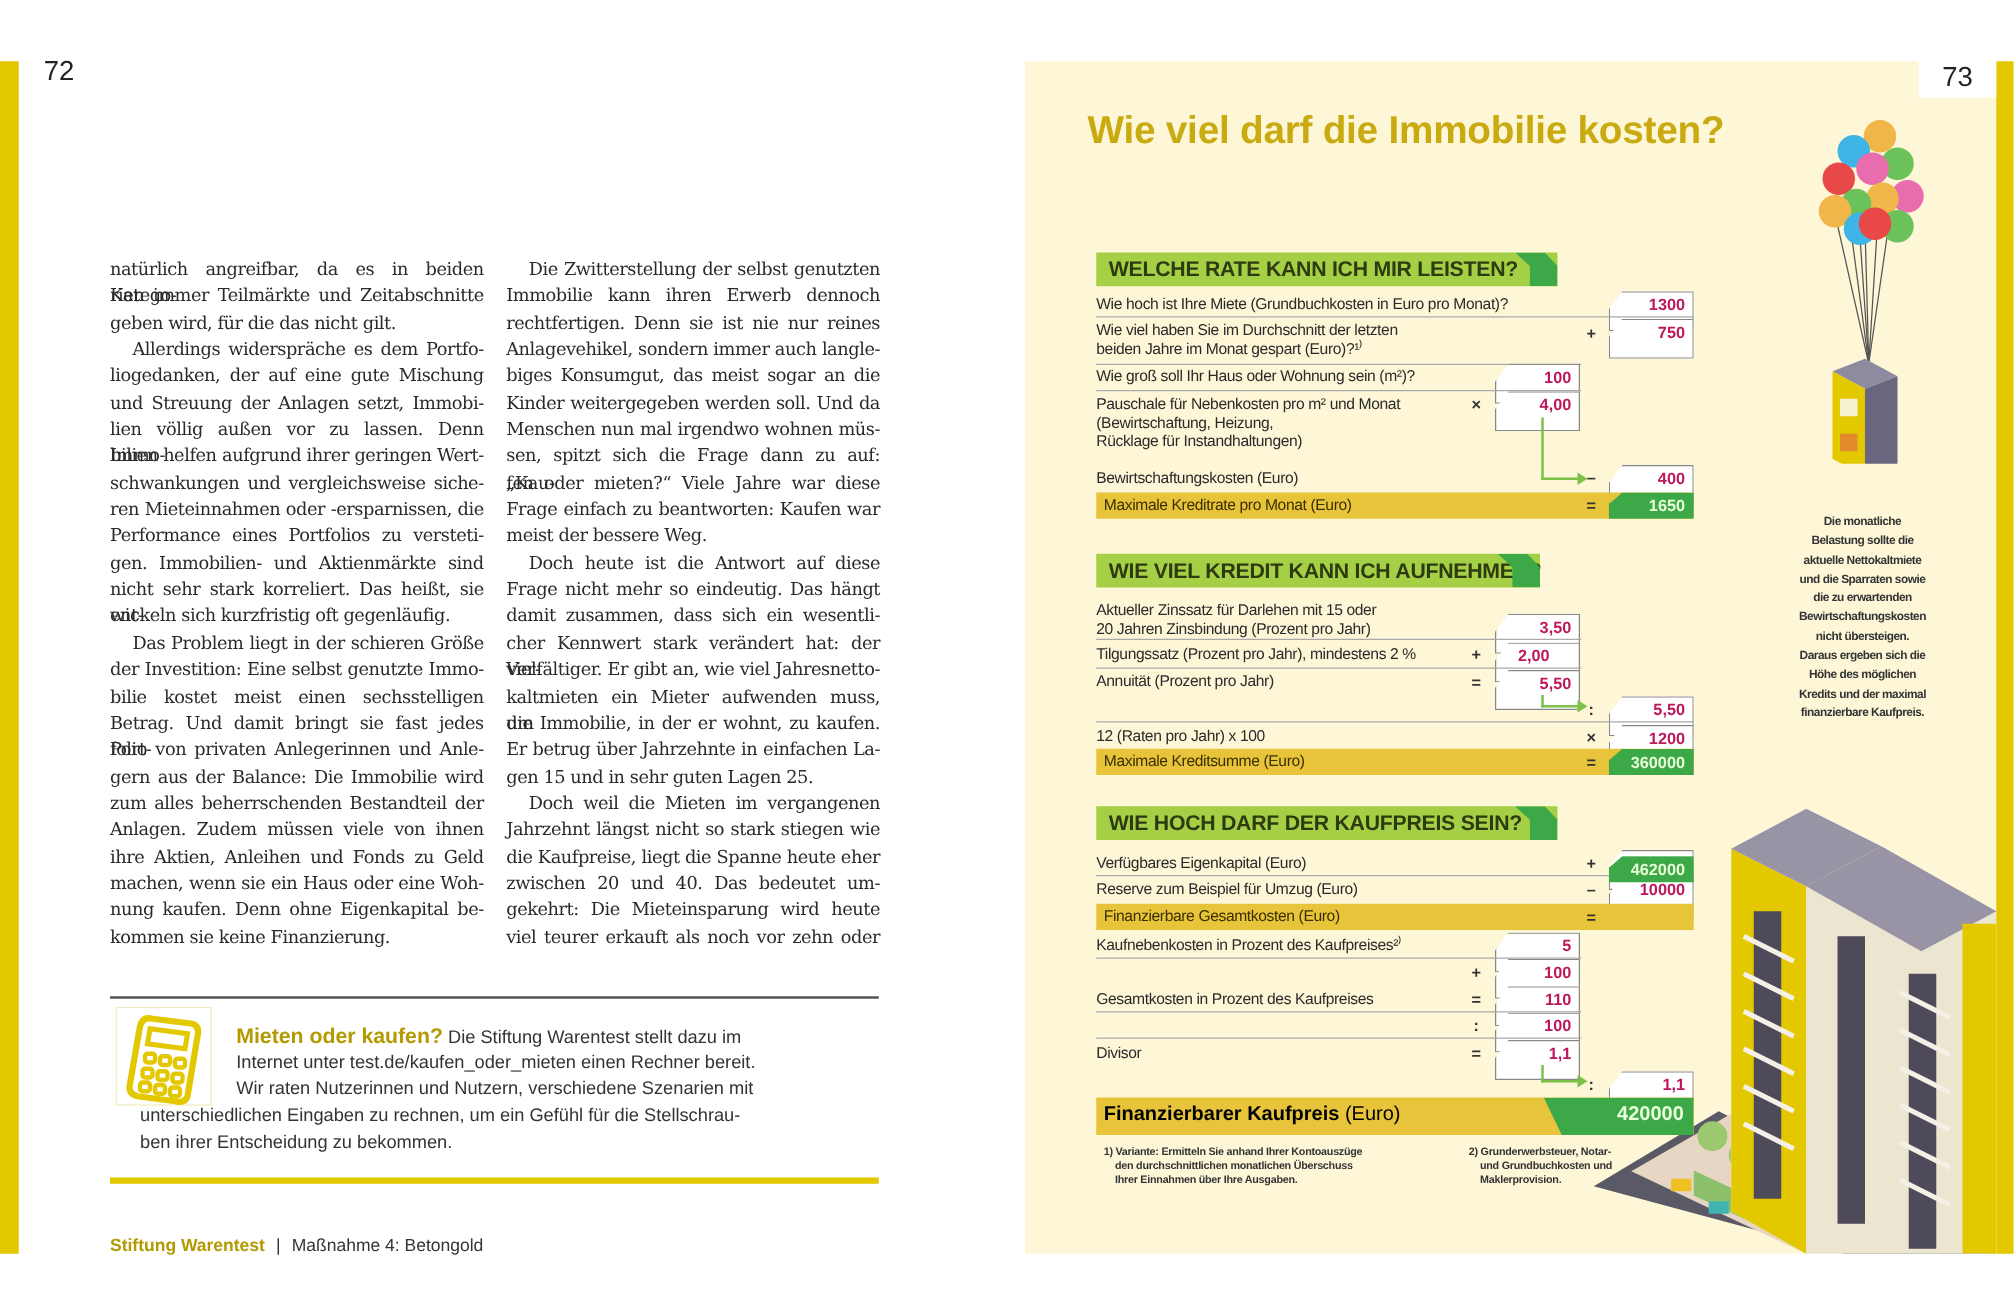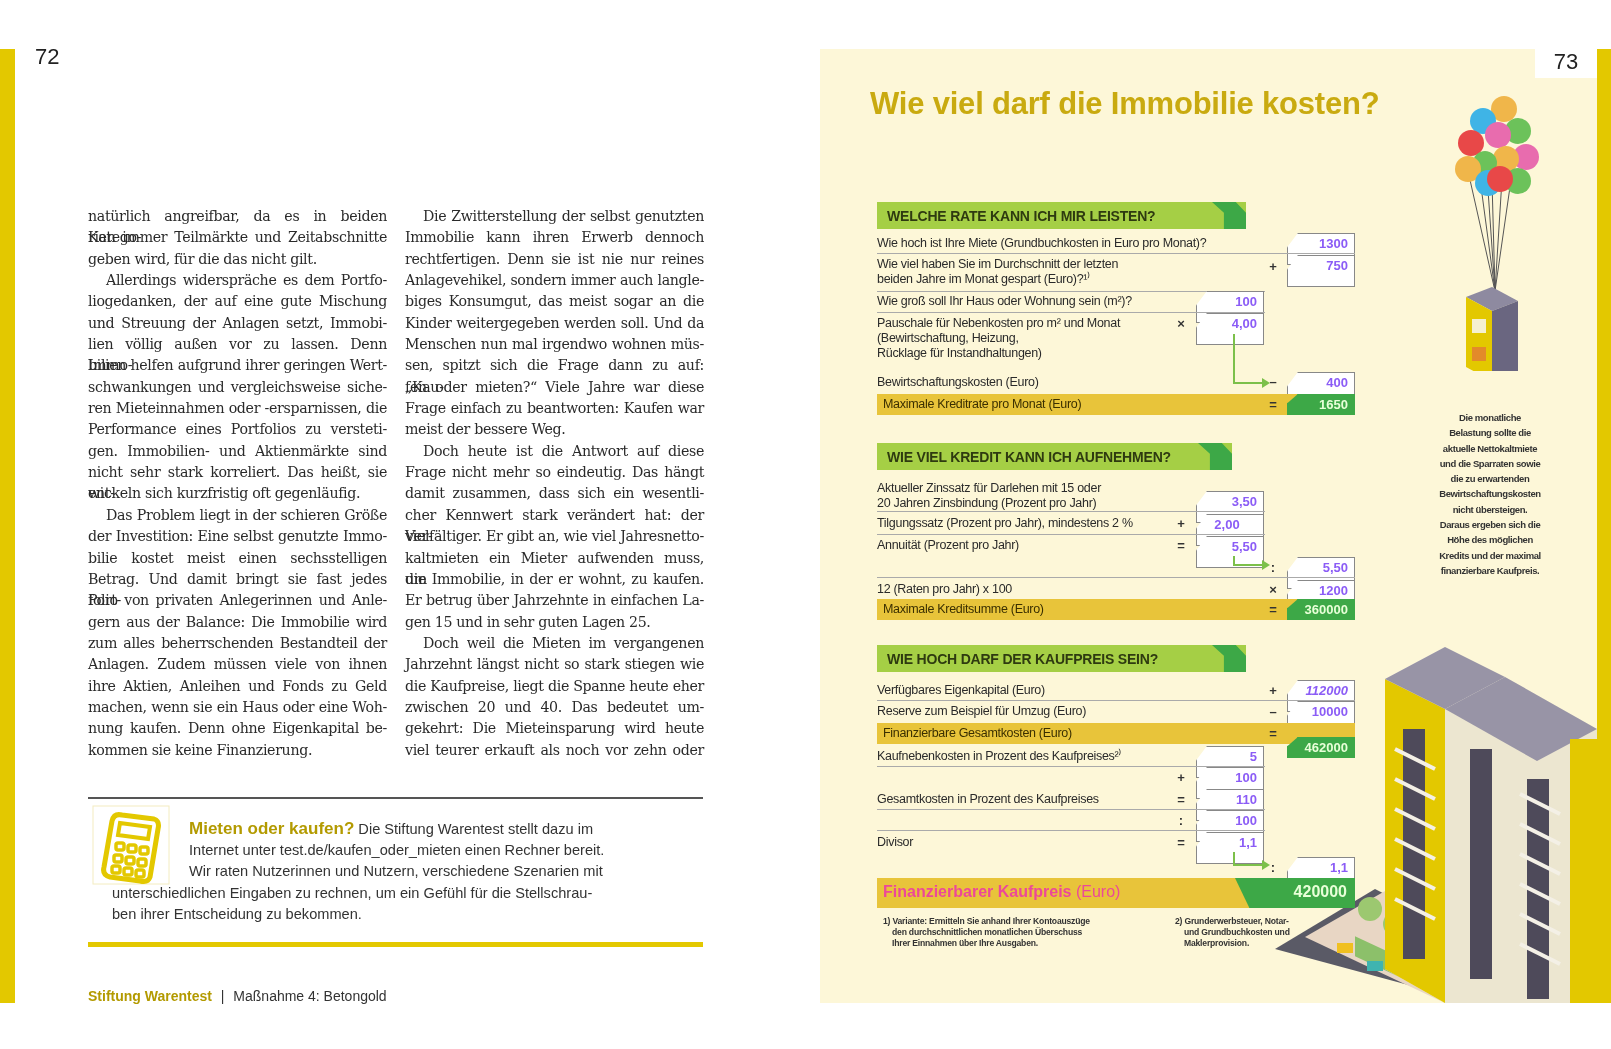--- a/index.html
+++ b/index.html
@@ -16,35 +16,35 @@
   .tip-line{position:absolute;font-family:"Liberation Sans",sans-serif;font-size:14.6px;line-height:21.5px;color:#333;white-space:nowrap;}
   .tip-head{color:#b39a00;font-weight:bold;font-size:17px;}
   .yrule{position:absolute;left:88px;top:942px;width:615px;height:5px;background:#e3c800;}
   .footer{position:absolute;left:88px;top:988px;font-size:14px;color:#333;white-space:nowrap;}
   .footer .brand{color:#b39a00;font-weight:bold;}
   
   .panel{position:absolute;left:820px;top:49px;width:777px;height:954px;background:#fdf7d8;overflow:hidden;}
   .p73{position:absolute;left:1535px;top:46px;width:62px;height:32px;background:#fff;text-align:center;line-height:32px;}
   .ititle{position:absolute;left:870px;top:86px;font-size:31px;font-weight:bold;color:#c9aa10;white-space:nowrap;letter-spacing:-0.2px;}
   .isub{position:absolute;left:875px;top:134px;font-size:16.5px;line-height:23px;color:#333;white-space:nowrap;}
-  .sec-head{position:absolute;height:27px;background:#a5cf45;color:#2e3a10;font-weight:bold;font-size:14px;line-height:28px;padding-left:10px;box-sizing:border-box;letter-spacing:-0.2px;white-space:nowrap;}
+  .sec-head{position:absolute;height:27px;background:#a5cf45;color:#2e3a10;font-weight:bold;font-size:17px;line-height:28px;padding-left:10px;box-sizing:border-box;letter-spacing:-0.2px;white-space:nowrap;}
   .sec-head .tab{position:absolute;right:0;top:0;width:34px;height:27px;background:#3da847;clip-path:polygon(0 0,70% 0,100% 40%,100% 100%,35% 100%,35% 40%);}
   .row{position:absolute;left:877px;font-size:12.5px;line-height:15px;color:#2a2a2a;white-space:nowrap;letter-spacing:-0.3px;}
   .rline{position:absolute;left:877px;height:1px;background:#aaa;}
   .hl{position:absolute;left:877px;height:21px;background:#e8c43a;}
   .hl span{position:absolute;left:6px;top:3px;font-size:12.5px;color:#3a2f00;white-space:nowrap;letter-spacing:-0.3px;}
-  .vbox{position:absolute;width:68px;height:32px;background:#fff;border:1px solid #888;box-sizing:border-box;clip-path:polygon(16% 0,100% 0,100% 100%,0 100%,0 45%);font-size:13px;font-weight:bold;text-align:right;padding-right:6px;line-height:19px;color:#8b5cf6;}
+  .vbox{position:absolute;width:68px;height:32px;background:#fff;border:1px solid #888;box-sizing:border-box;clip-path:polygon(16% 0,100% 0,100% 100%,0 100%,0 45%);font-size:13px;font-weight:bold;text-align:right;padding-right:6px;line-height:19px;color:#be185d;}
   .vbox.green{background:#3da847;color:#e8ffd8;border-color:#3da847;}
   .op{position:absolute;font-size:13px;font-weight:bold;color:#333;width:12px;text-align:center;}
   .arrow{position:absolute;border-left:2px solid #7cc04a;border-bottom:2px solid #7cc04a;}
   .arrowhead{position:absolute;width:0;height:0;border-top:5px solid transparent;border-bottom:5px solid transparent;border-left:8px solid #7cc04a;}
   .final{position:absolute;left:877px;top:878px;width:478px;height:30px;}
   .final .bg{position:absolute;left:0;top:0;width:100%;height:100%;background:#e8c43a;}
   .final .gr{position:absolute;right:0;top:0;width:120px;height:30px;background:#3da847;clip-path:polygon(0 0,100% 0,100% 100%,12% 100%);}
-  .final .lbl{position:absolute;left:6px;top:5px;font-size:16px;font-weight:bold;color:#ec4899;white-space:nowrap;}
+  .final .lbl{position:absolute;left:6px;top:5px;font-size:16px;font-weight:bold;color:#000000;white-space:nowrap;}
   .final .lbl .unit{font-weight:normal;}
   .final .val{position:absolute;right:8px;top:5px;font-size:16px;font-weight:bold;color:#e8ffd8;}
   .fn{position:absolute;font-size:8.6px;line-height:11px;color:#333;font-weight:bold;white-space:nowrap;letter-spacing:-0.2px;}
   .side{position:absolute;left:1425px;top:410px;width:130px;text-align:center;font-size:9.5px;line-height:15.3px;color:#333;font-weight:bold;letter-spacing:-0.4px;}
 </style>
 </head>
 <body>
 
 <div class="abs ybar" style="left:0;top:49px;width:15px;height:954px;"></div>
 <div class="abs pagenum" style="left:35px;top:44px;">72</div>
@@ -292,21 +292,21 @@
 <div class="rline" style="top:700px;width:478px;"></div>
 
 <div class="row" style="top:704px;">Reserve zum Beispiel für Umzug (Euro)</div>
 <div class="op" style="left:1267px;top:704px;">–</div>
 <div class="vbox" style="left:1287px;top:701px;">10000</div>
 
 <div class="hl" style="top:723px;width:478px;">
     <span>Finanzierbare Gesamtkosten (Euro)</span>
   </div>
 <div class="op" style="left:1267px;top:726px;">=</div>
-<div class="vbox green" style="left:1287px;top:737px;height:21px;">462000</div>
+<div class="vbox green" style="left:1287px;top:685px;height:21px;">462000</div>
 
 <div class="row" style="top:749px;">Kaufnebenkosten in Prozent des Kaufpreises²⁾</div>
 <div class="vbox" style="left:1196px;top:746px;">5</div>
 <div class="rline" style="top:766px;width:388px;"></div>
 <div class="op" style="left:1175px;top:770px;">+</div>
 <div class="vbox" style="left:1196px;top:767px;">100</div>
 
 <div class="row" style="top:792px;">Gesamtkosten in Prozent des Kaufpreises</div>
 <div class="op" style="left:1175px;top:792px;">=</div>
 <div class="vbox" style="left:1196px;top:789px;">110</div>

